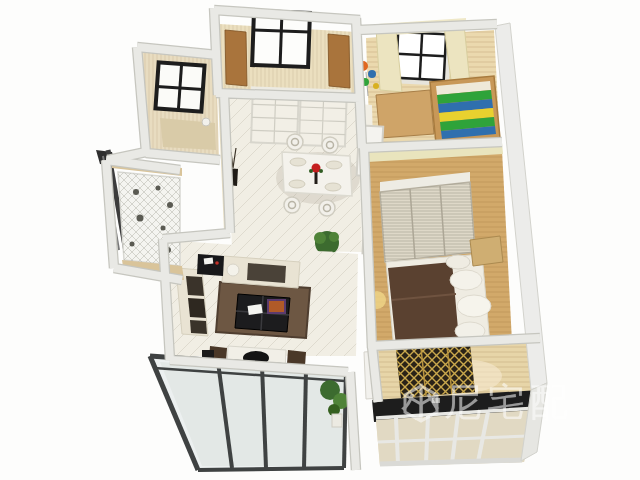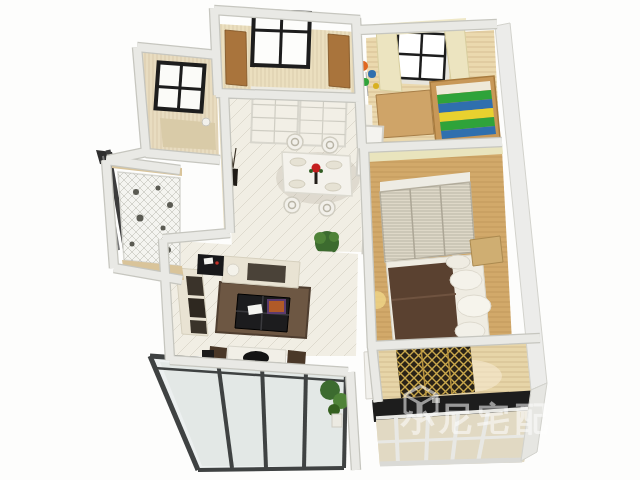--- a/index.html
+++ b/index.html
@@ -1,22 +1,22 @@
 <!DOCTYPE html>
 <html style="--wall: #e9e9e5; --wallEdge: #c6c6bf; --beigeWall: #e8dcc0; --tileFloor: #f1eee4; --woodFloor: #d2a96a; --lightWood: #ebd9ae; --studyWood: #e7d5a8; --sofa: #e9e3d3; --cushion: #3a332a; --rug: #6d5743; --duvet: #5a4130; --blackFurniture: #1c1c1e; --windowFrame: #1d1d1d; --balconyFrame: #3f4242; --glass: #e4eae8; --whiteFrame: #e8e8e4; --cabinetWood: #a9743c; --bedWood: #c89858; --stripeGreen: #2fa33a; --stripeBlue: #2f6fae; --stripeYellow: #e8d12f; --lattice: #c9a84c; --plant: #3c6b2f; --flower: #c41e1e; --whiteFurniture: #f1efe7; --wmColor: #ffffff; --wmOpacity: 0.55;"><head>
 <meta charset="utf-8">
 <style>
   html,body{margin:0;padding:0;background:#ffffff;}
   .stage{position:relative;width:640px;height:480px;background:#fdfdfc;overflow:hidden;
          font-family:"DejaVu Sans","Liberation Sans",sans-serif;}
   .stage svg{position:absolute;left:0;top:0;}
   .watermark{position:absolute;left:401px;top:383px;display:flex;align-items:center;gap:7px;
              color:var(--wmColor,#fff);opacity:var(--wmOpacity,0.55);pointer-events:none;}
-  .watermark .wm-text{font-size:33px;font-weight:700;letter-spacing:5px;line-height:1;
-                      text-shadow:0 0 1px rgba(255,255,255,.4);margin-top:19px;}
+  .watermark .wm-text{font-size:38px;font-weight:400;letter-spacing:5px;line-height:1;
+                      text-shadow:0 0 1px rgba(255,255,255,.4);}
 </style>
 </head>
 <body>
 
 <div class="stage">
 <svg width="640" height="480" viewBox="0 0 640 480">
   <defs>
     <pattern id="tile" width="14" height="14" patternUnits="userSpaceOnUse">
       <path d="M0,14 L14,0" stroke="rgba(175,170,152,0.28)" stroke-width="1" fill="none"></path>
     </pattern>

